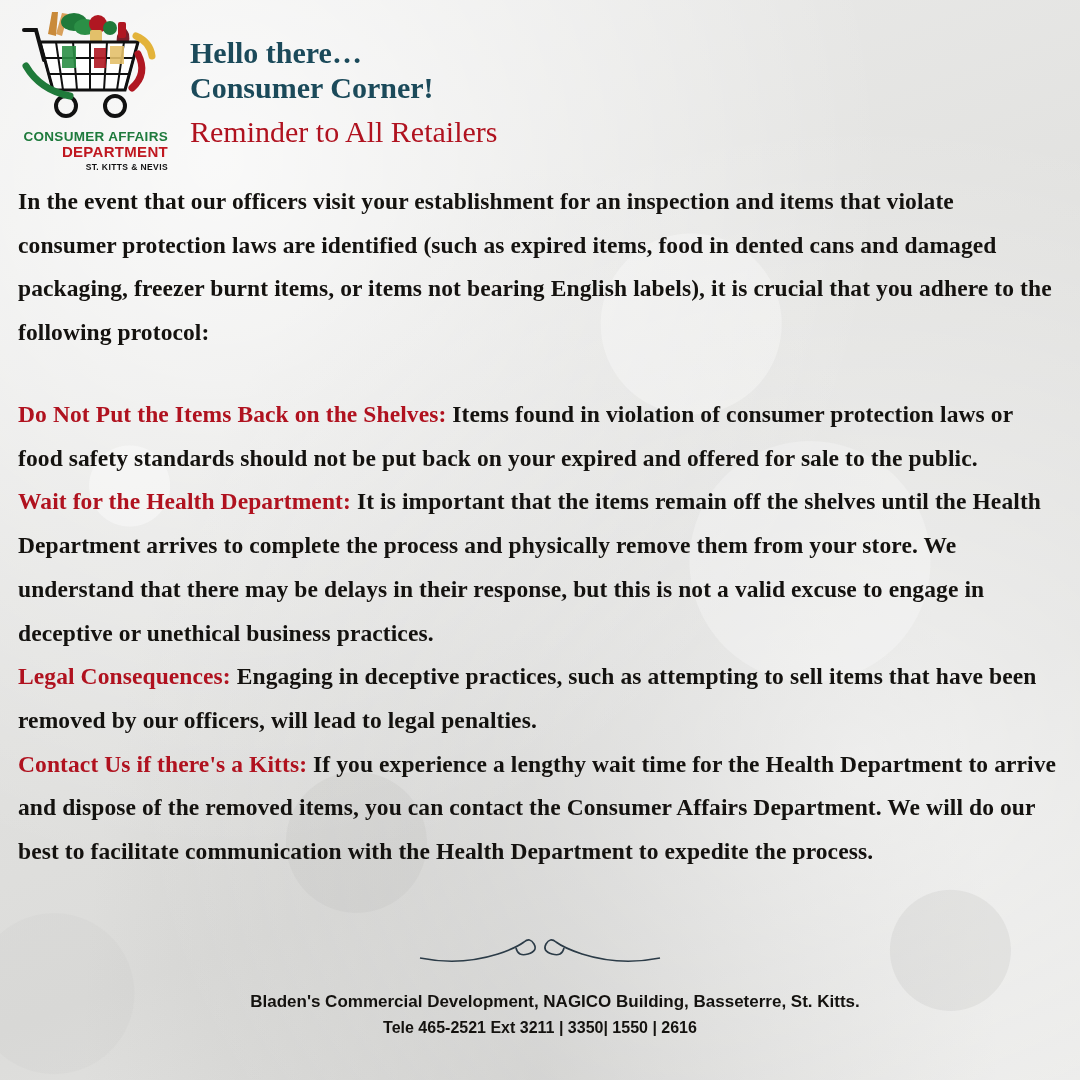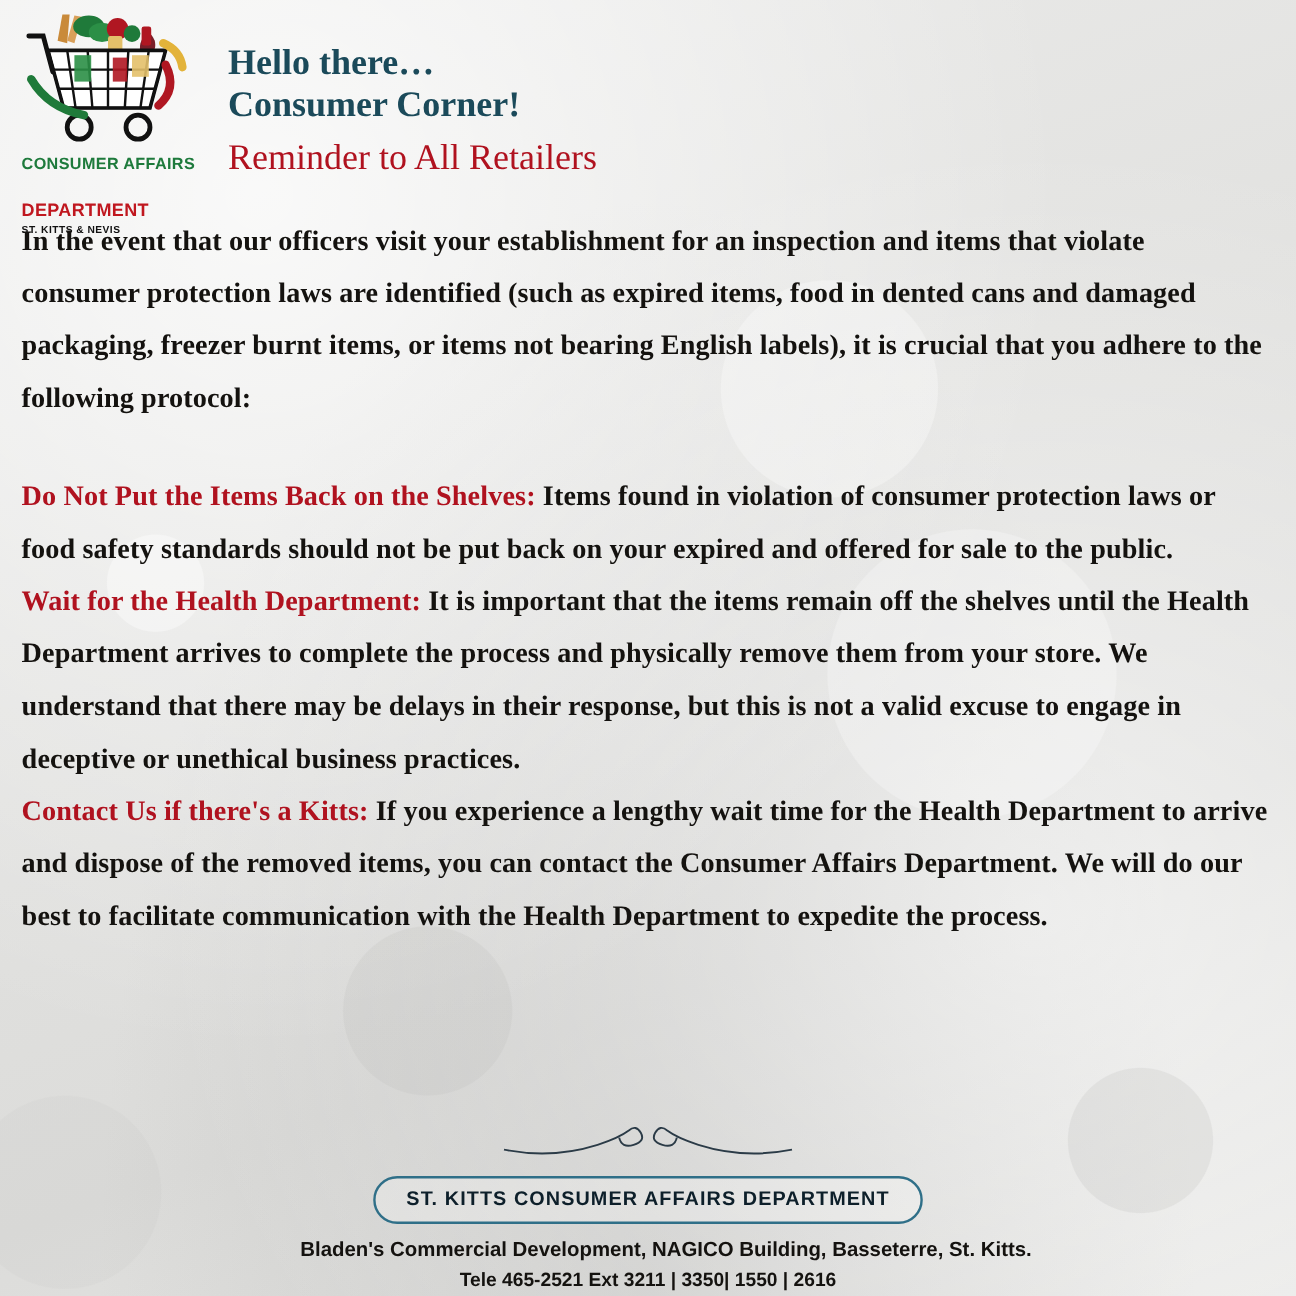--- a/index.html
+++ b/index.html
@@ -44,37 +44,36 @@
     left: 18px;
     top: 6px;
     width: 150px;
     height: 170px;
   }
   .logo svg { display:block; }
   .logo-text {
     position: absolute;
     left: 0; right: 0;
     top: 124px;
-    text-align: left;
+    text-align: right;
   }
   .logo-text .l1 {
     font-family: "Liberation Sans", sans-serif;
     font-weight: bold;
     font-size: 13.5px;
     letter-spacing: .3px;
     color: #1e7a3c;
     line-height: 1.05;
   }
   .logo-text .l2 {
     font-weight: bold;
     font-size: 15px;
     letter-spacing: .3px;
     color: #c0171f;
     line-height: 1.05;
-    margin-top: 24px;
   }
   .logo-text .l3 {
     font-weight: bold;
     font-size: 8.5px;
     letter-spacing: .4px;
     color: #111;
     margin-top: 2px;
   }
 
   
@@ -240,29 +239,31 @@
   <div class="intro">In the event that our officers visit your establishment for an inspection and items that violate consumer protection laws are identified (such as expired items, food in dented cans and damaged packaging, freezer burnt items, or items not bearing English labels), it is crucial that you adhere to the following protocol:</div>
 
   <div class="sections">
     <div class="sec">
       <span class="sec-head">Do Not Put the Items Back on the Shelves:</span><span> Items found in violation of consumer protection laws or food safety standards should not be put back on your expired and offered for sale to the public.</span>
     </div>
     <div class="sec">
       <span class="sec-head">Wait for the Health Department:</span><span> It is important that the items remain off the shelves until the Health Department arrives to complete the process and physically remove them from your store. We understand that there may be delays in their response, but this is not a valid excuse to engage in deceptive or unethical business practices.</span>
     </div>
     <div class="sec">
+      <span class="sec-head">Legal Consequences:</span><span> Engaging in deceptive practices, such as attempting to sell items that have been removed by our officers, will lead to legal penalties.</span>
+    </div>
+    <div class="sec">
       <span class="sec-head">Contact Us if there's a Kitts:</span><span> If you experience a lengthy wait time for the Health Department to arrive and dispose of the removed items, you can contact the Consumer Affairs Department. We will do our best to facilitate communication with the Health Department to expedite the process.</span>
     </div>
   </div>
 
   <div class="flourish">
     <svg width="260" height="34" viewBox="0 0 260 34">
       <path d="M10 22 q40 8 78 -4 q18 -6 26 -12 q6 -5 10 2 q4 7 -6 10 q-10 3 -12 -6" fill="none" stroke="#2b3b47" stroke-width="1.6"></path>
       <path d="M250 22 q-40 8 -78 -4 q-18 -6 -26 -12 q-6 -5 -10 2 q-4 7 6 10 q10 3 12 -6" fill="none" stroke="#2b3b47" stroke-width="1.6"></path>
     </svg>
   </div>
 
   <div class="footer">
-    <div class="badge">ST. KITTS CONSUMER AFFAIRS DEPARTMENT</div>
     <div class="addr">Bladen's Commercial Development, NAGICO Building, Basseterre, St. Kitts.</div>
     <div class="tele">Tele 465-2521 Ext 3211 | 3350| 1550 | 2616</div>
   </div>
 </div>
 
 </body></html>

